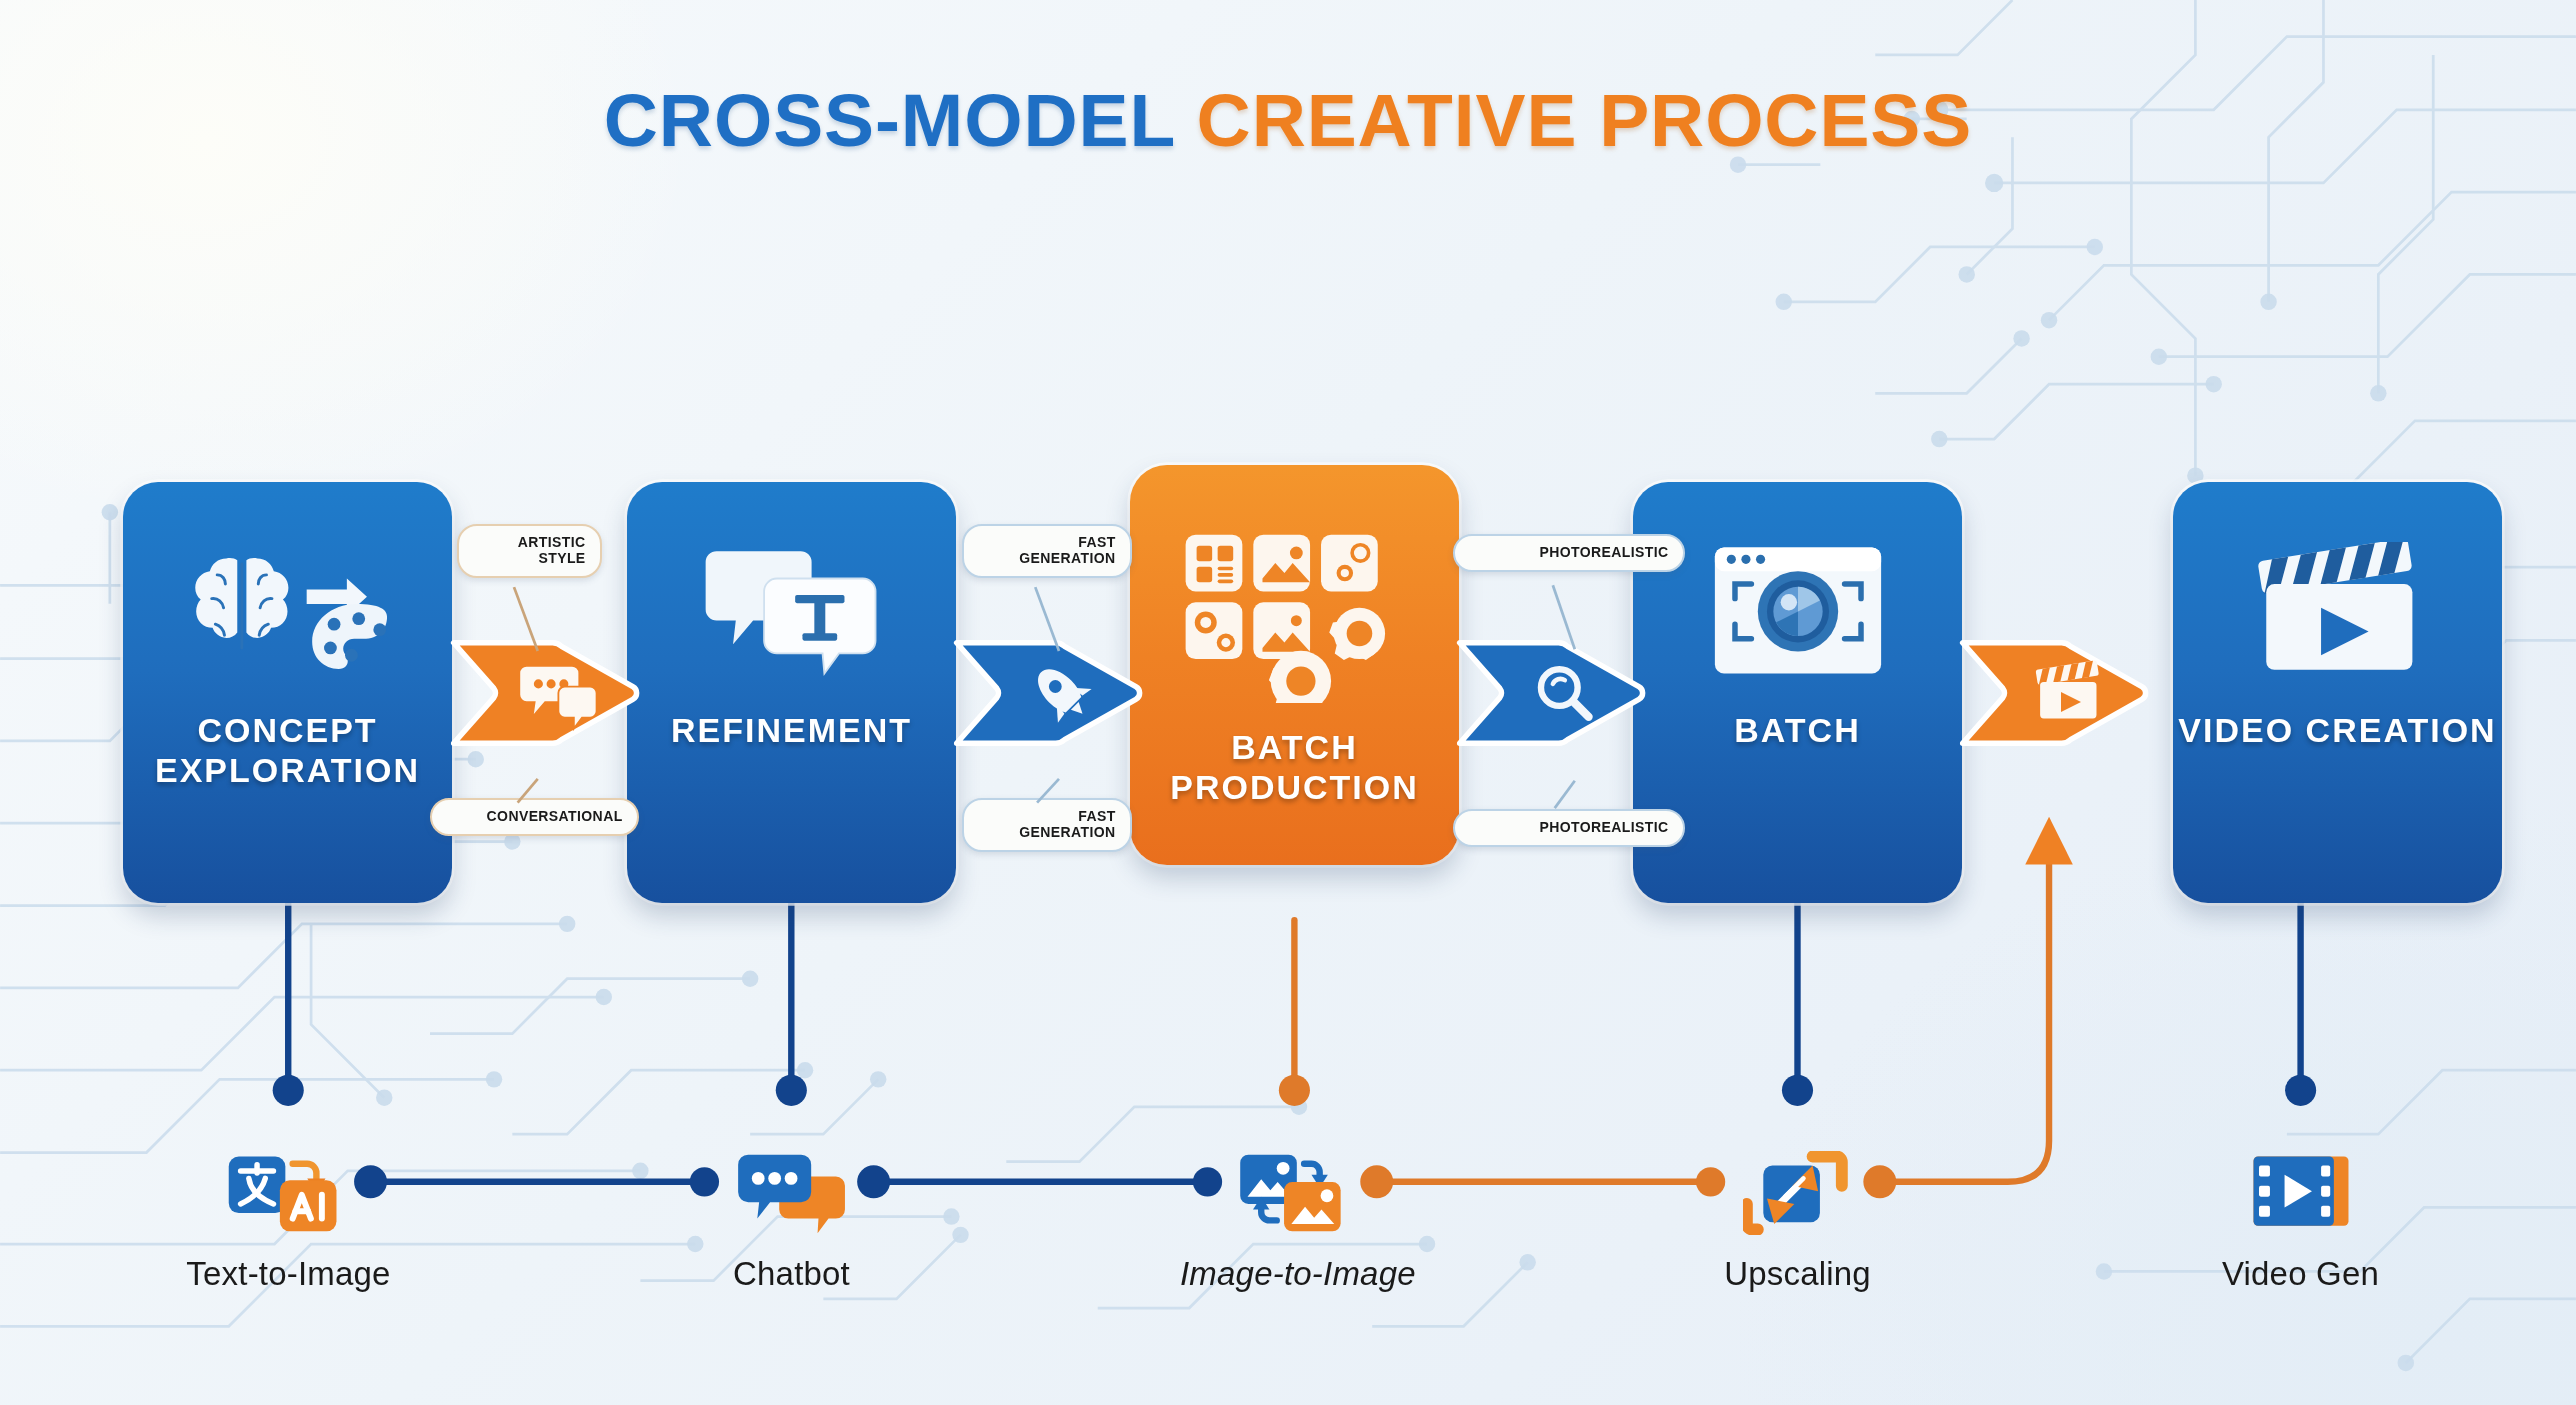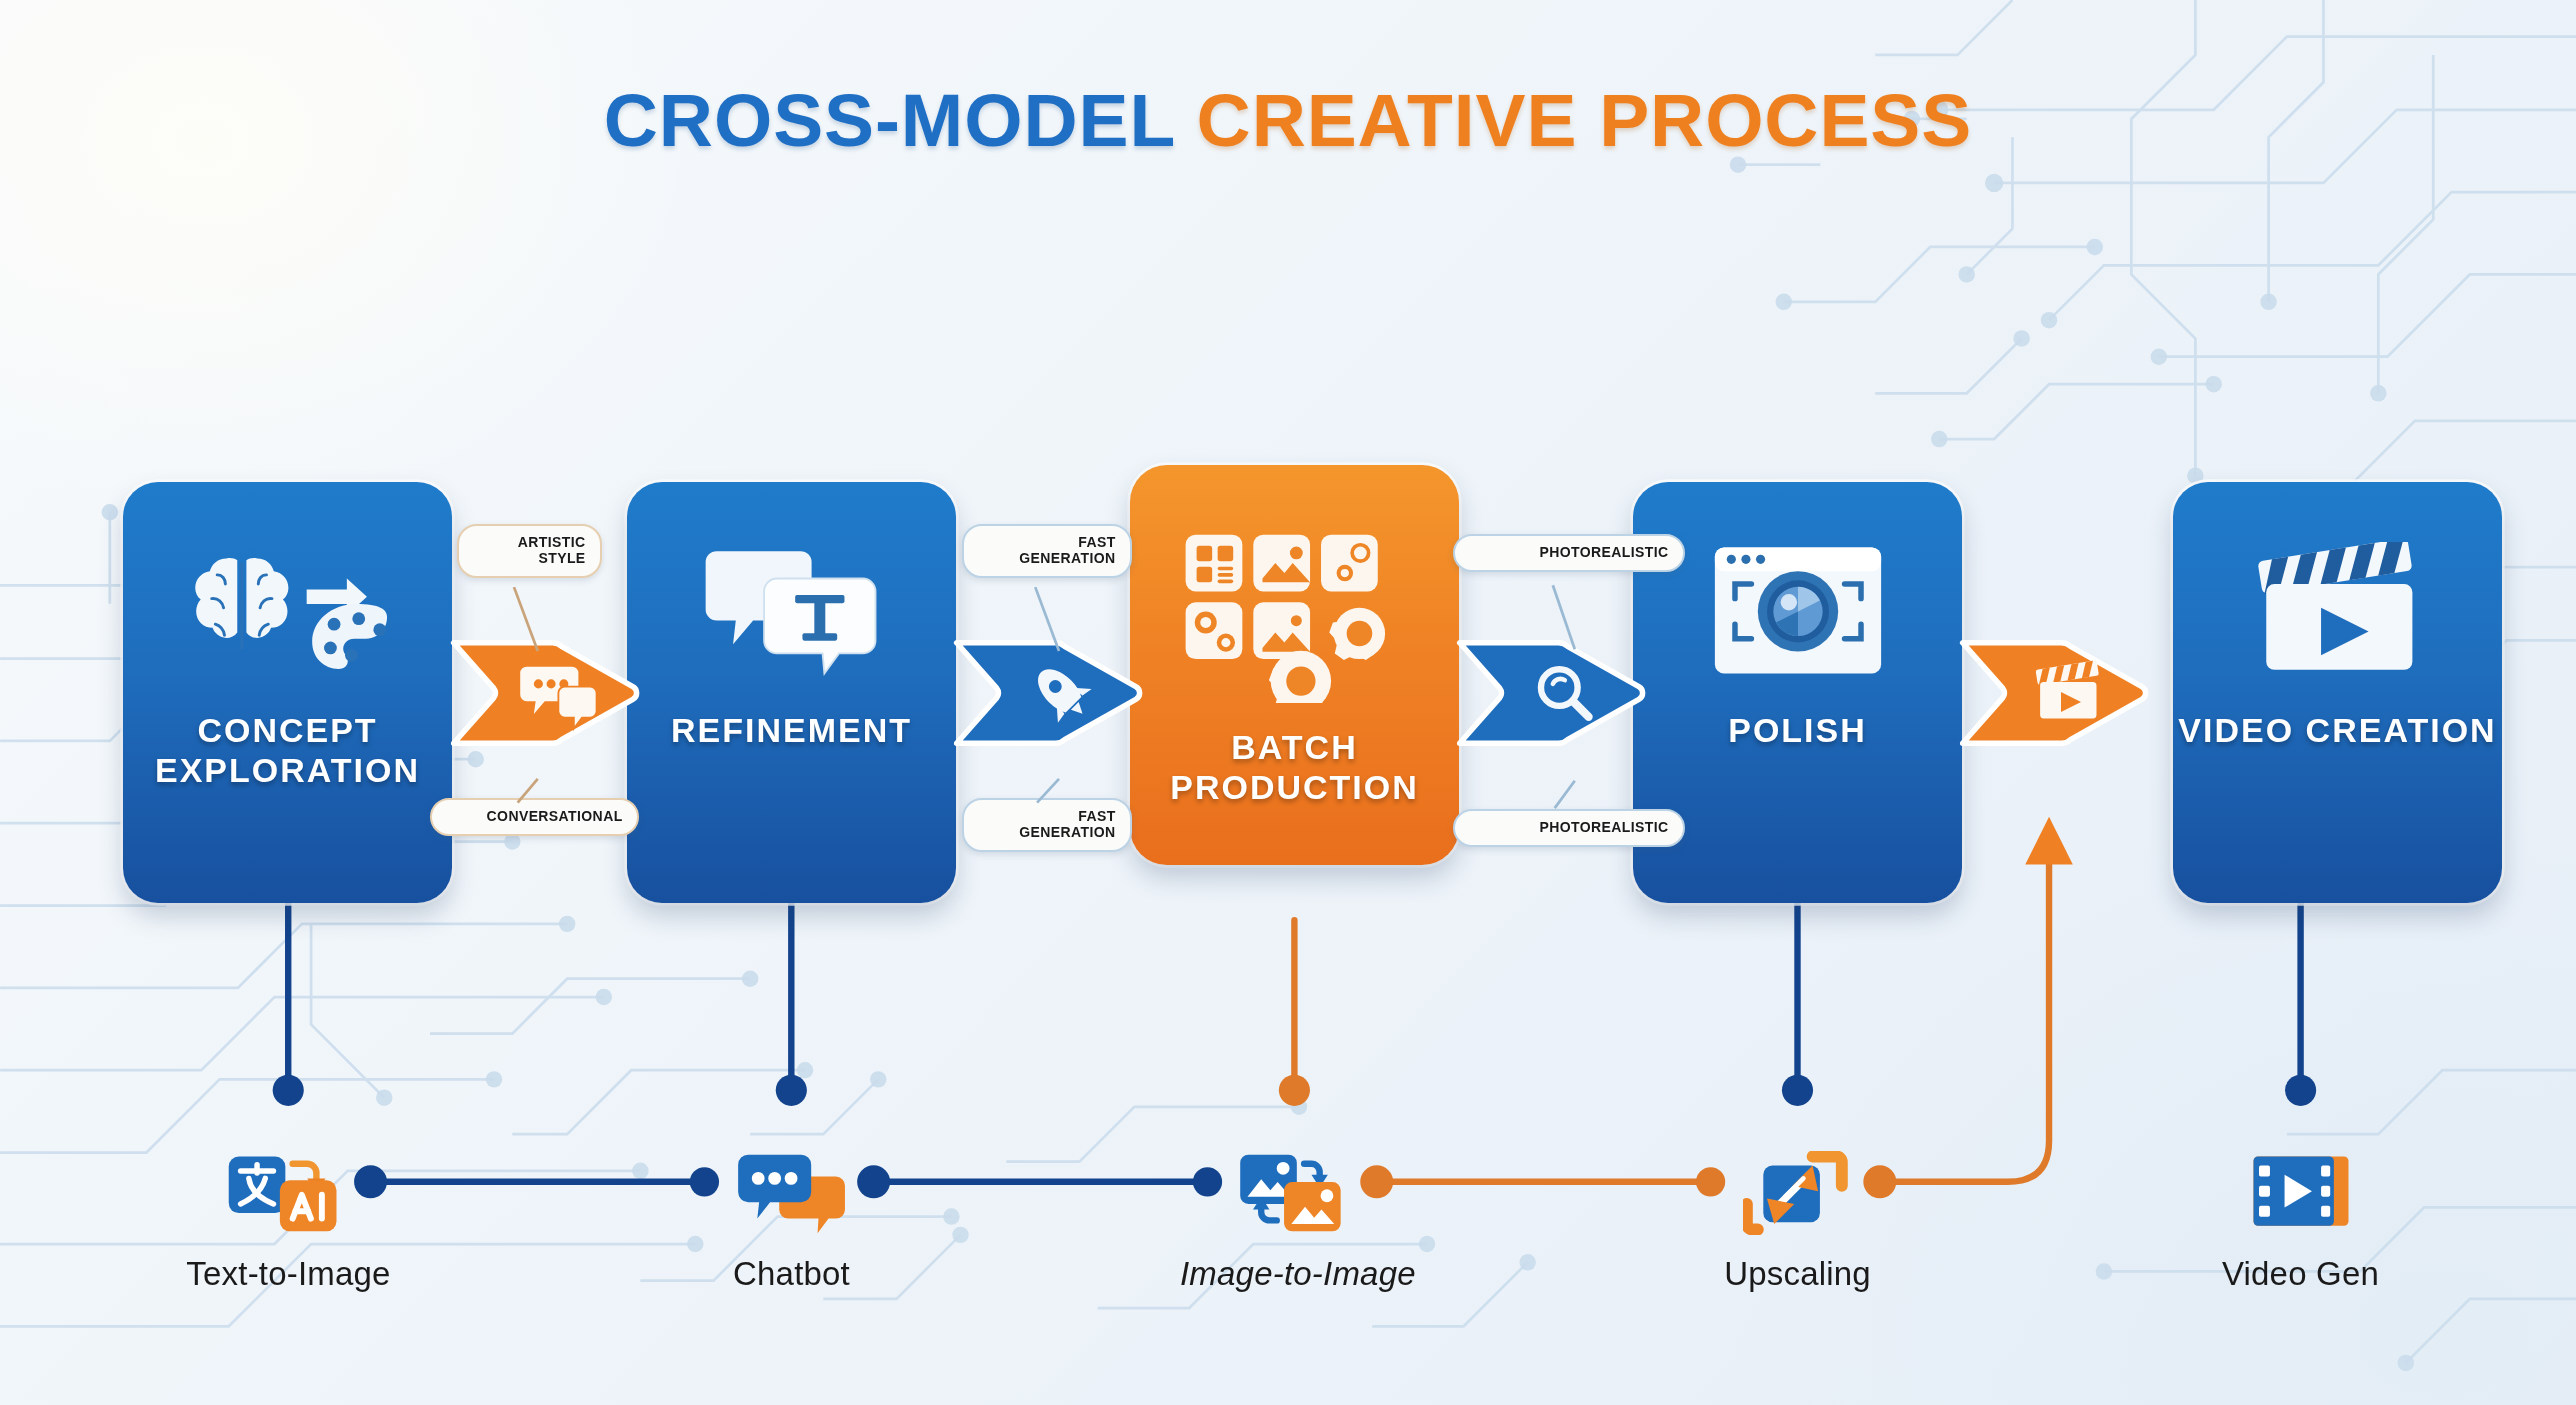--- a/index.html
+++ b/index.html
@@ -328,21 +328,21 @@
             <path d="M164 90v16h-18"></path>
         </g>
         <circle cx="95" cy="76" r="44" fill="#2e74b5"></circle>
         <circle cx="95" cy="76" r="34" fill="#1f5d9e"></circle>
         <circle cx="95" cy="76" r="27" fill="#5f9ad4"></circle>
         <path d="M95 49a27 27 0 0 1 24 15l-24 12z" fill="#9fc6e8"></path>
         <path d="M95 103a27 27 0 0 1-24-15l24-12z" fill="#2e74b5"></path>
         <circle cx="85" cy="66" r="9" fill="#e8f2fb" opacity=".85"></circle>
       </svg>
     </div>
-    <div class="card-title">POLISH</div>
+    <div class="card-title">BATCH</div>
   </div>
 
   <div class="card blue" style="left:2136px;margin-left:37px;">
     <div class="card-icon">
       <svg width="183" height="137" viewBox="0 0 200 150">
         <g transform="rotate(-9 100 50)">
           <rect x="18" y="8" width="166" height="36" rx="6" fill="#f3f8fc"></rect>
           <g fill="#1f5d9e">
             <path d="M30 8l14 36h-14l-14-36z" opacity="0"></path>
             <path d="M34 8h18l-16 36H20z"></path>

